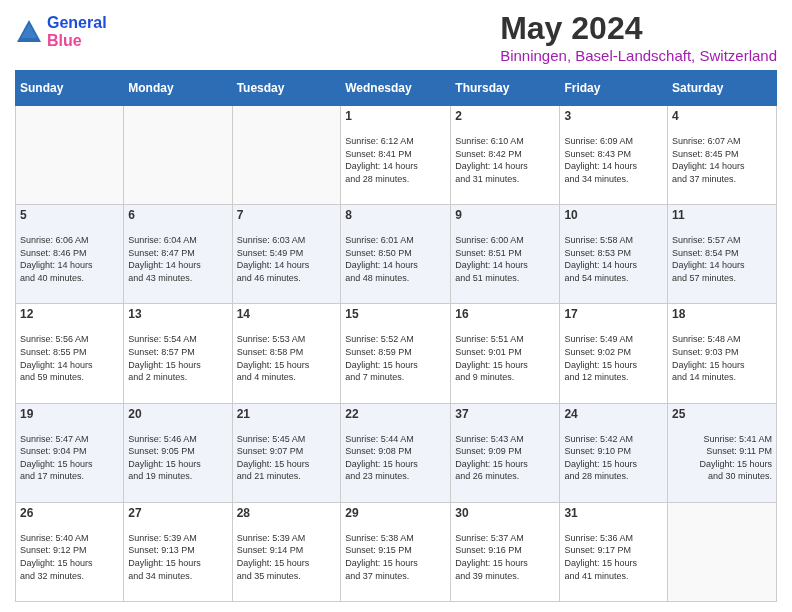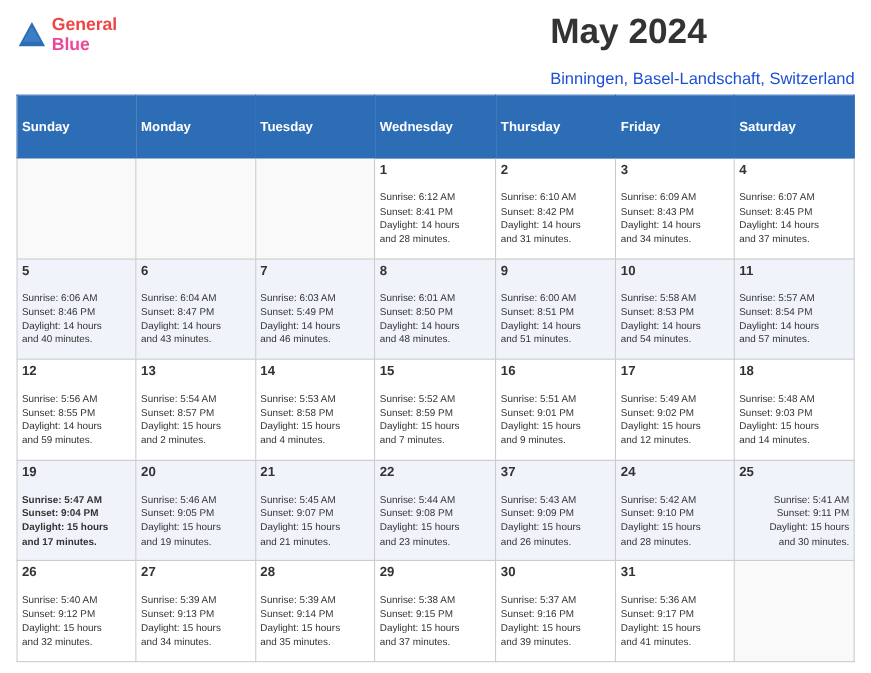--- a/index.html
+++ b/index.html
@@ -29,21 +29,21 @@
       margin-top: 4px;
     }
     .logo-text {
       display: flex;
       flex-direction: column;
       line-height: 1.1;
     }
     .logo-general {
       font-size: 16px;
       font-weight: bold;
-      color: #ef4444;
+      color: #1d4ed8;
     }
     .logo-blue {
       font-size: 16px;
       font-weight: bold;
       color: #ec4899;
     }
     .logo-icon {
       width: 28px;
       height: 28px;
       margin-right: 4px;
@@ -51,33 +51,32 @@
     .title-block {
       text-align: left;
     }
     .main-title {
       font-size: 32px;
       font-weight: bold;
       color: #333;
     }
     .subtitle {
       font-size: 15px;
-      color: #1d4ed8;
-      margin-top: 16px;
+      color: #a21caf;
     }
     .calendar {
       width: 100%;
       border-collapse: collapse;
       flex: 1;
     }
     .calendar th {
       background: #2d6db5;
       color: #fff;
       font-size: 12px;
-      padding: 21px 4px;
+      padding: 10px 4px;
       text-align: left;
       border: 1px solid #2d6db5;
       font-weight: bold;
     }
     .calendar td {
       border: 1px solid #ccc;
       vertical-align: top;
       padding: 3px 4px;
       font-size: 9.5px;
       color: #333;
@@ -268,21 +267,21 @@
             <div class="day-number">18</div>
             <div class="day-info" style="white-space: pre-line;">Sunrise: 5:48 AM
 Sunset: 9:03 PM
 Daylight: 15 hours
 and 14 minutes.</div>
           </td>
         </tr>
         <tr class="row-alt">
           <td>
             <div class="day-number">19</div>
-            <div class="day-info" style="white-space: pre-line; font-weight: bold;">Sunrise: 5:47 AM
+            <div class="day-info" style="white-space: pre-line;">Sunrise: 5:47 AM
 Sunset: 9:04 PM
 Daylight: 15 hours
 and 17 minutes.</div>
           </td>
           <td>
             <div class="day-number">20</div>
             <div class="day-info" style="white-space: pre-line;">Sunrise: 5:46 AM
 Sunset: 9:05 PM
 Daylight: 15 hours
 and 19 minutes.</div>

